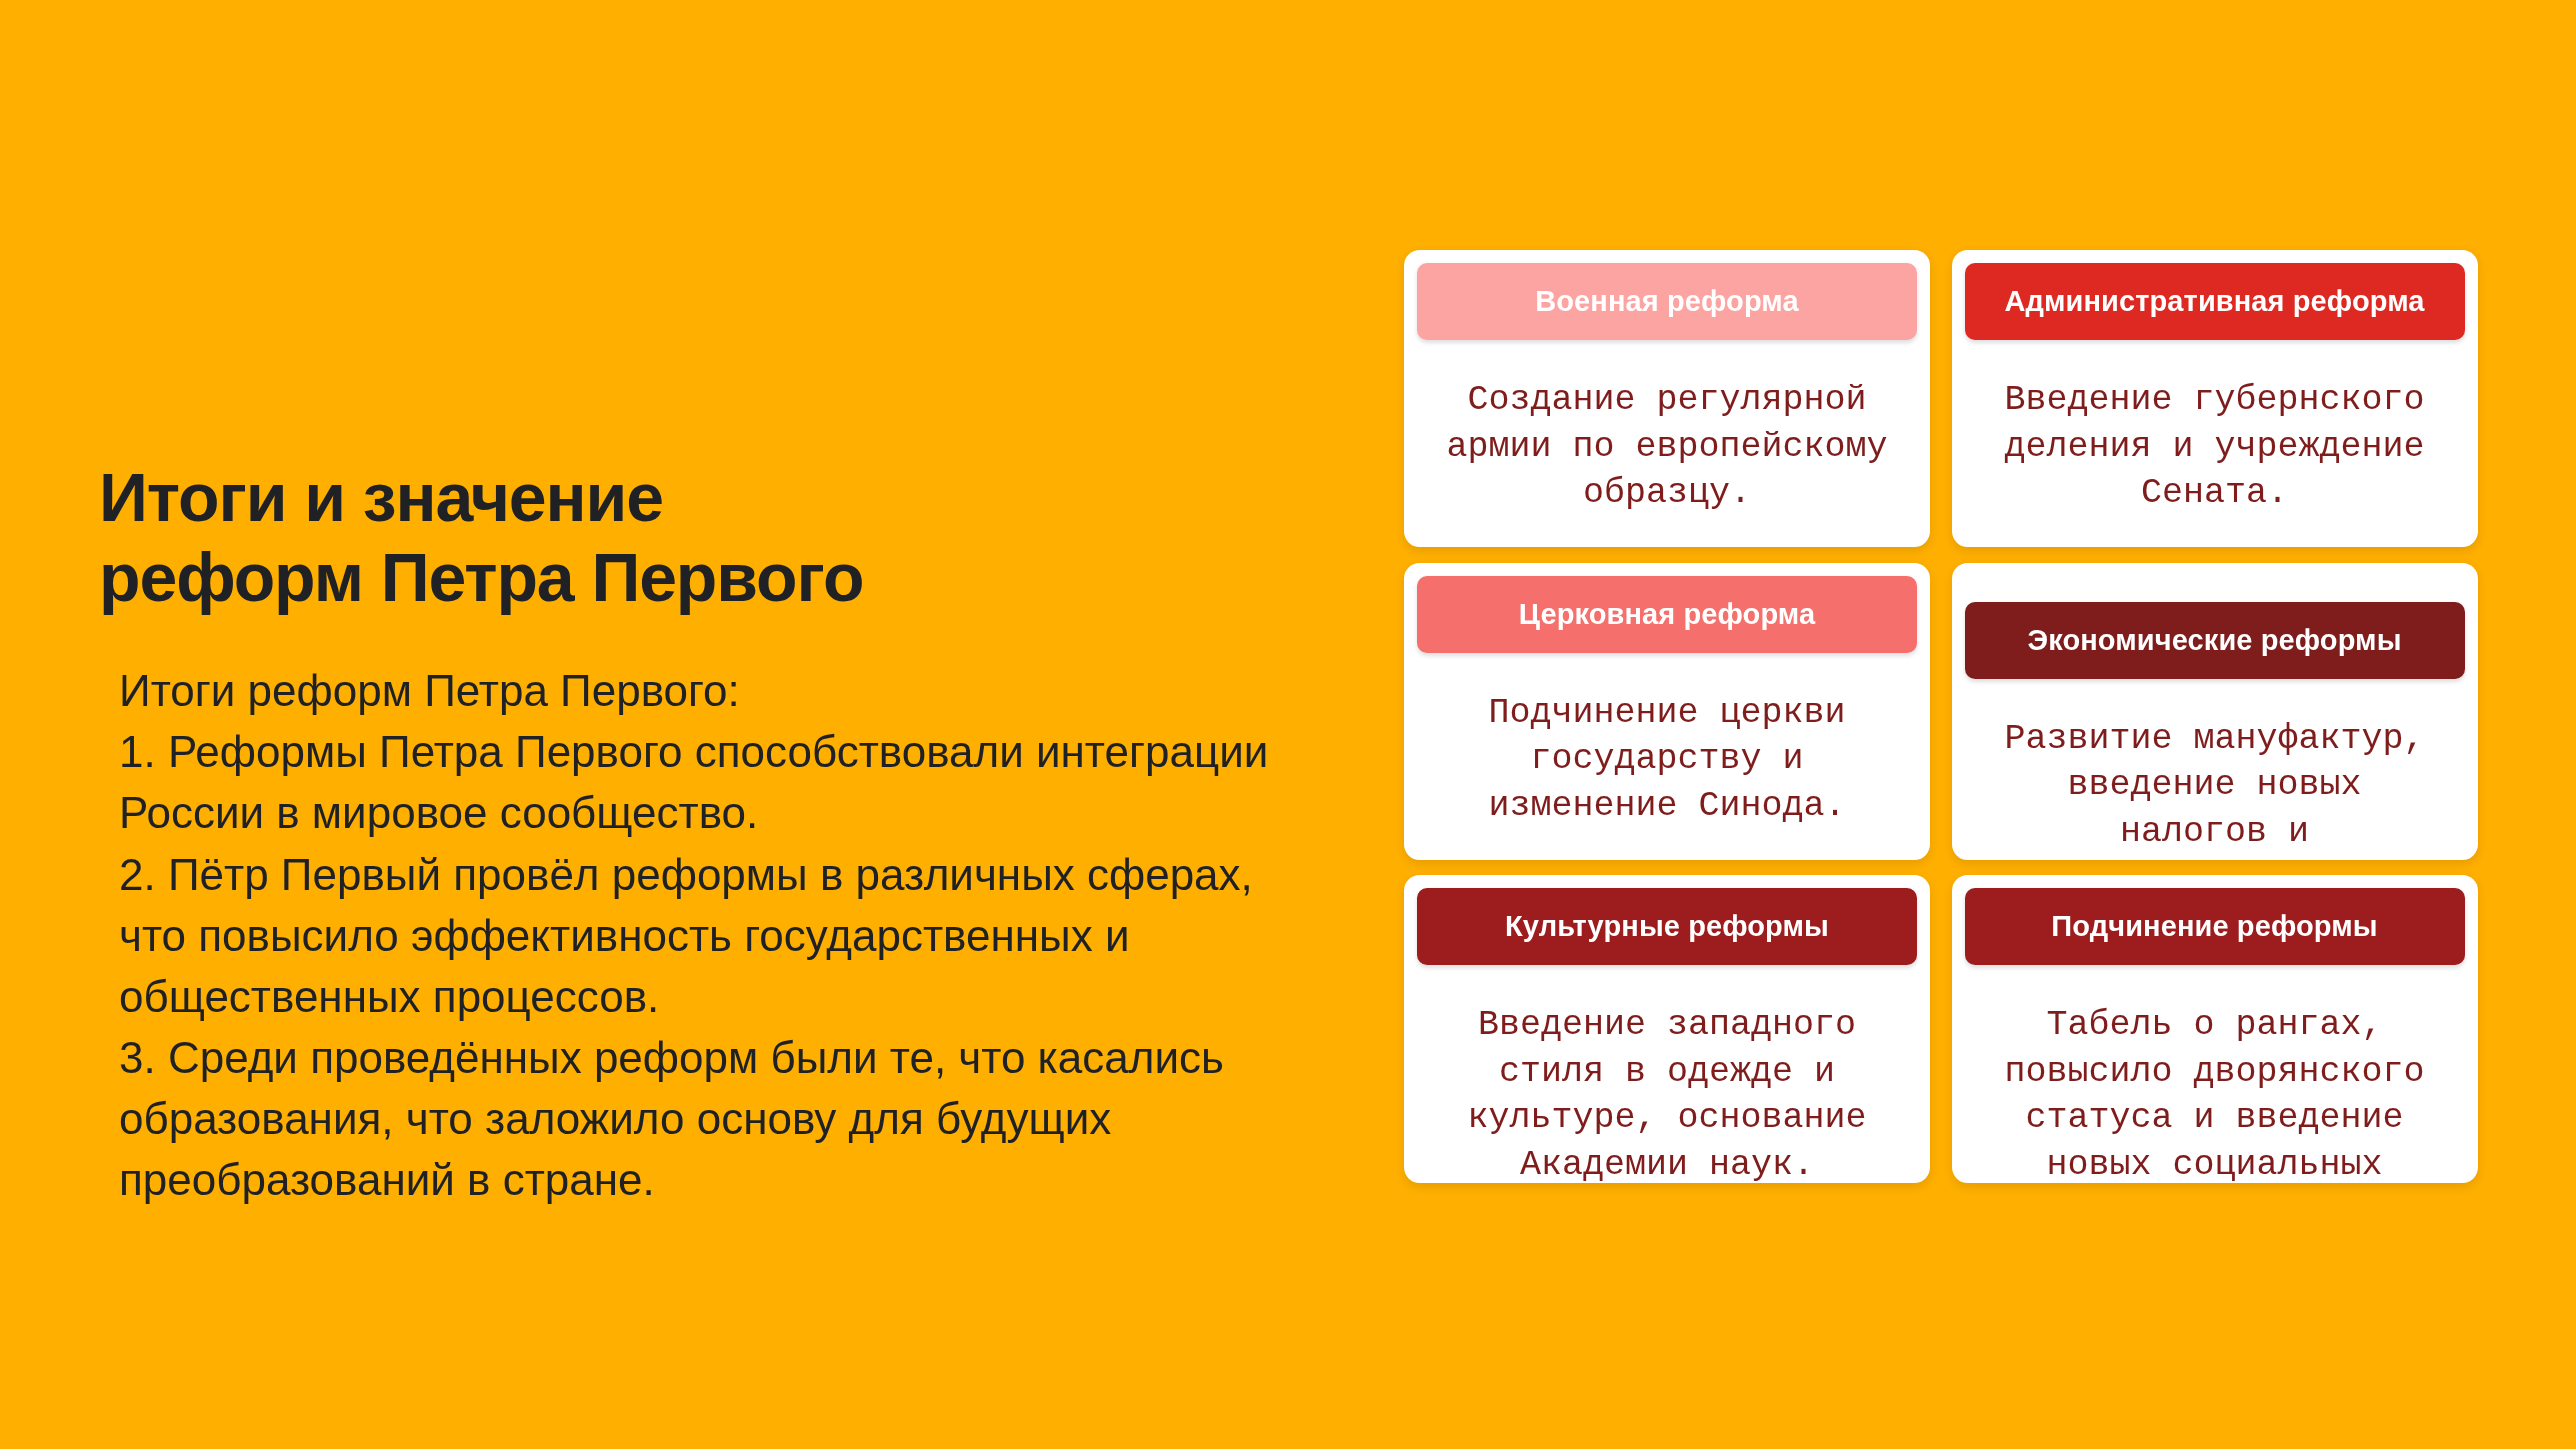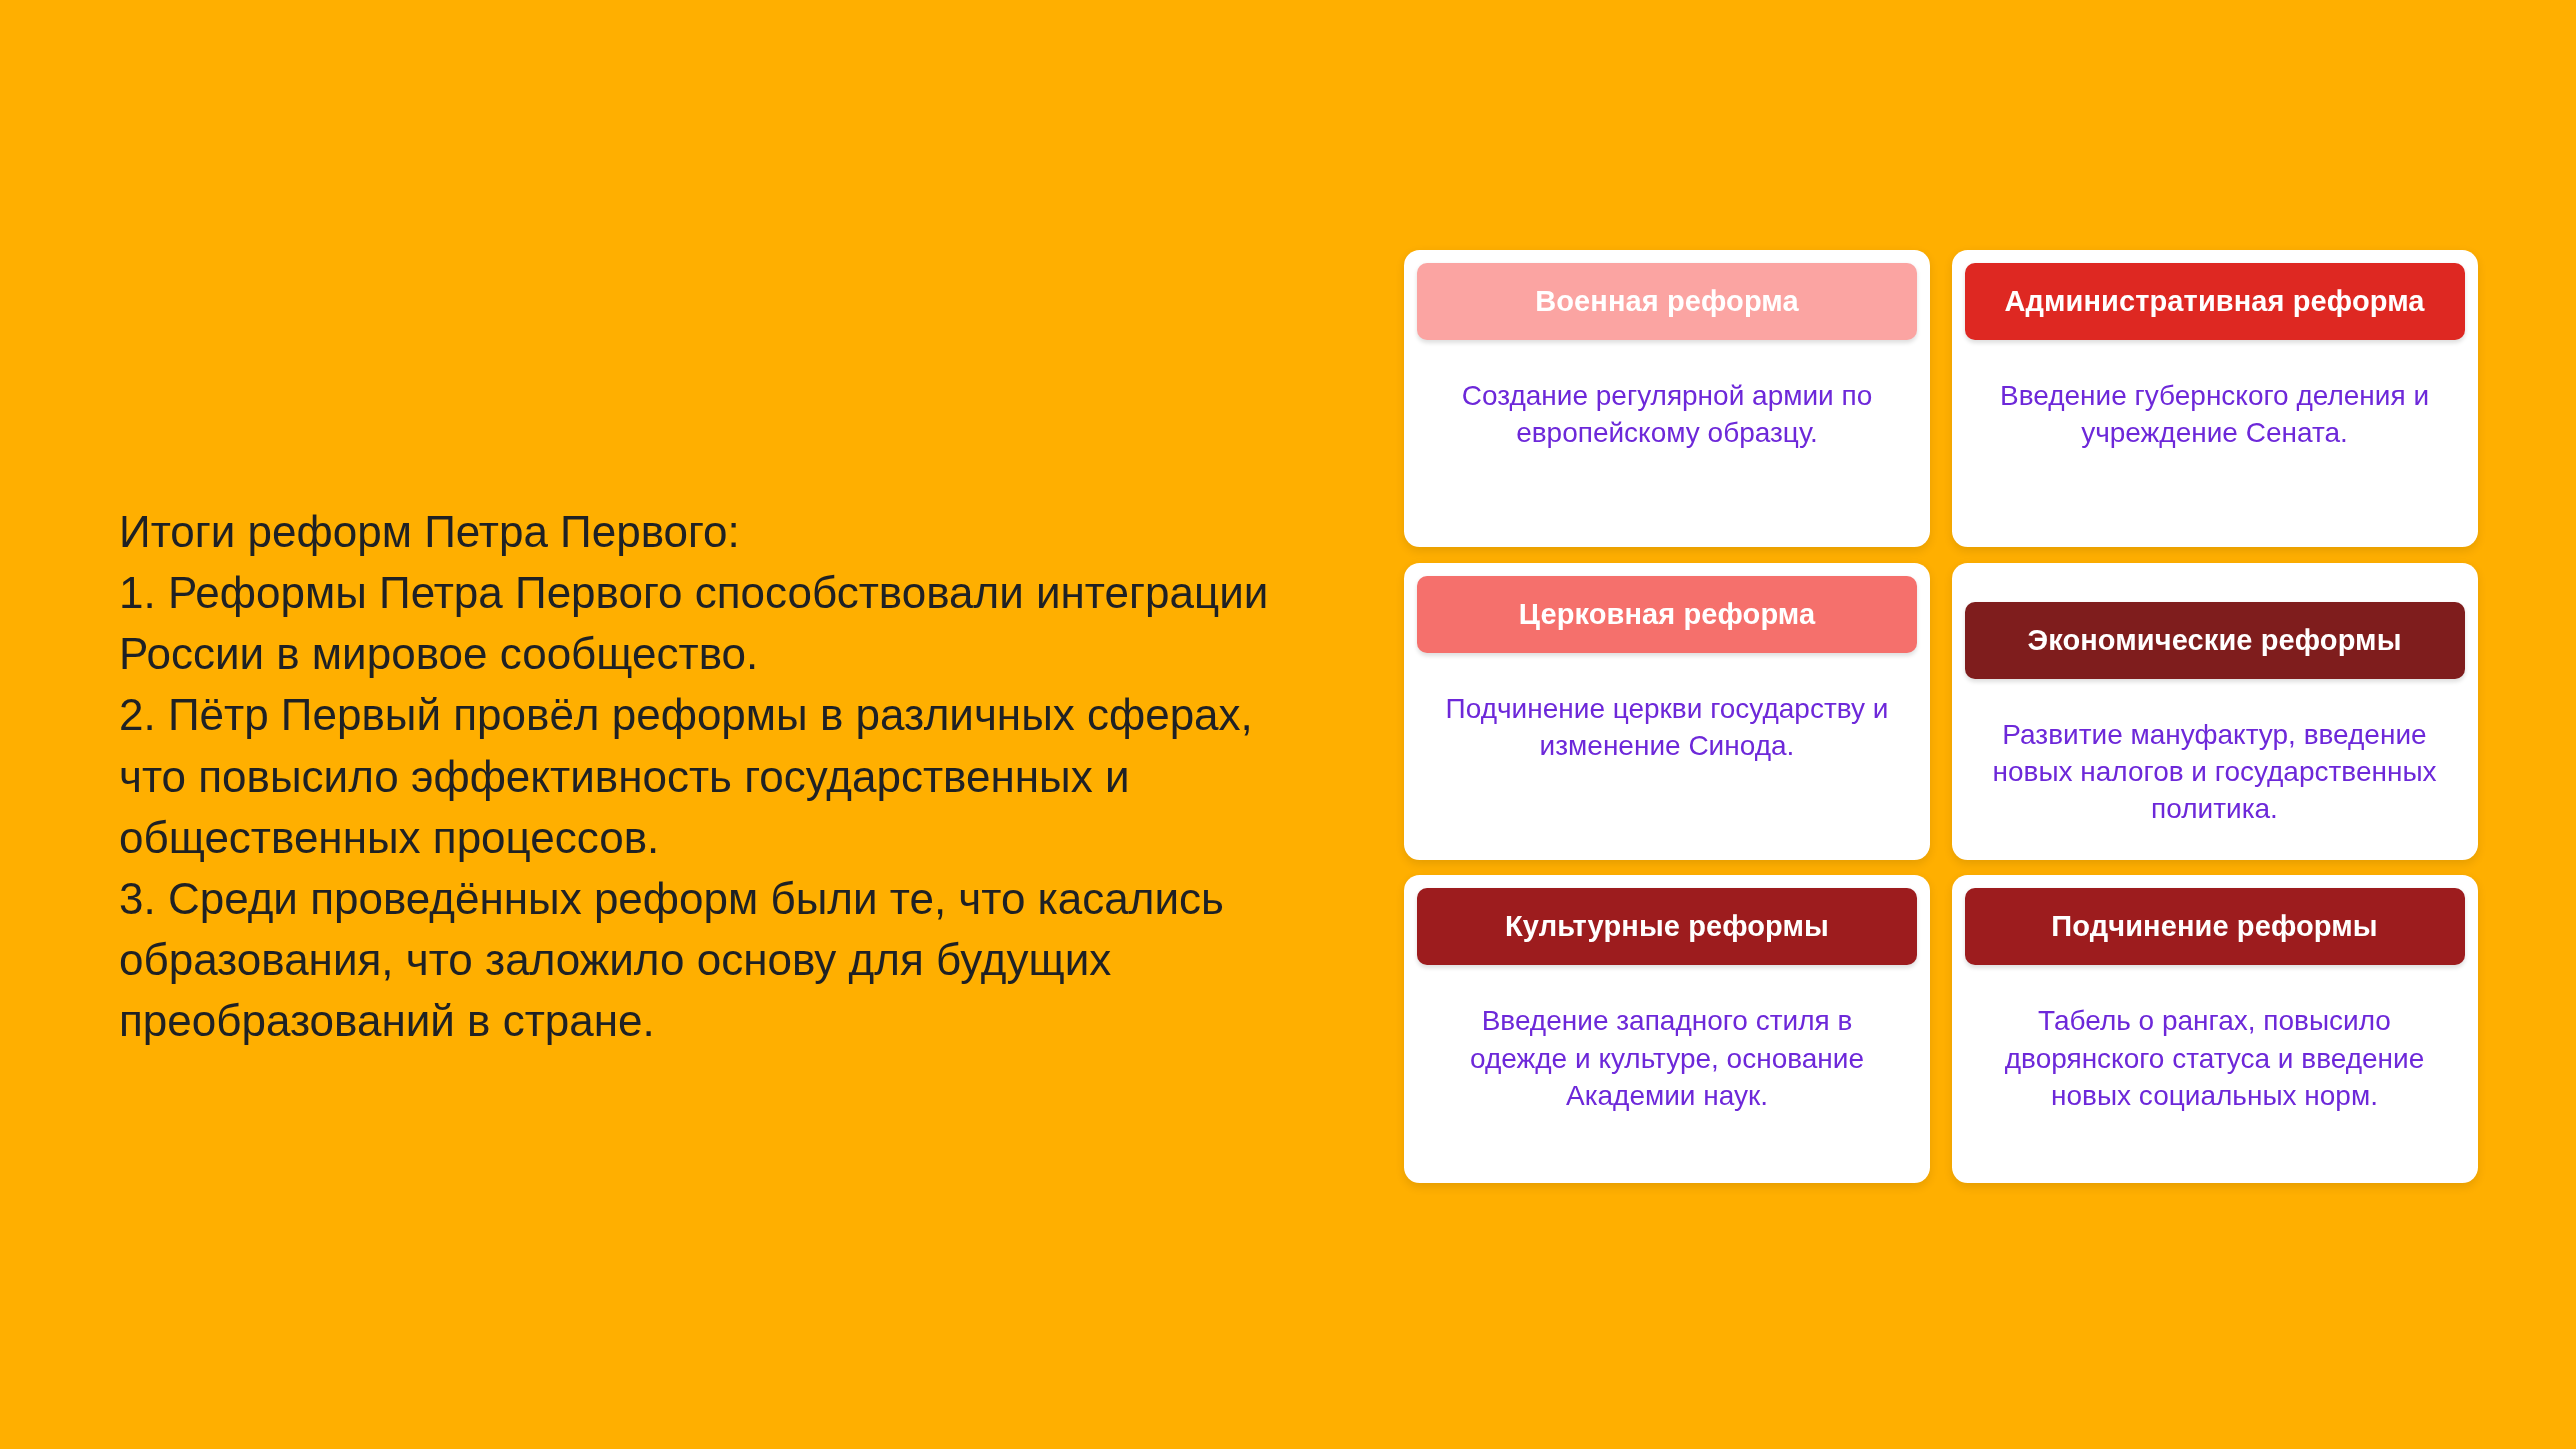--- a/index.html
+++ b/index.html
@@ -74,33 +74,36 @@
     font-size:29px;
     font-weight:700;
     letter-spacing:0.1px;
     line-height:1.15;
     box-shadow:0 2.1px 4.3px rgba(0,0,0,0.13);
   }
   .card-body {
     flex:1;
     padding:37px 21.5px 0 21.5px;
     text-align:center;
-    font-size:28px;
+    font-size:35px;
     line-height:1.33;
-    color:#6d28d9;
+    color:#7f1d1d;
     font-weight:400;
+    font-family:Liberation Mono, monospace;
   }
   .card.tall .card-body { }
 </style>
 </head>
 <body style="background-color: rgb(255, 175, 0);">
 
 <div class="slide">
 
   <div class="left-col">
+    <h1 class="page-title">Итоги и значение
+реформ Петра Первого</h1>
     <div class="body-copy">Итоги реформ Петра Первого:
 1. Реформы Петра Первого способствовали интеграции России в мировое сообщество.
 2. Пётр Первый провёл реформы в различных сферах, что повысило эффективность государственных и общественных процессов.
 3. Среди проведённых реформ были те, что касались образования, что заложило основу для будущих преобразований в стране.</div>
   </div>
 
   <div class="cards-grid">
 
     <div class="card">
       <div class="card-header" style="background-color: rgb(251, 164, 162);">Военная реформа</div>

